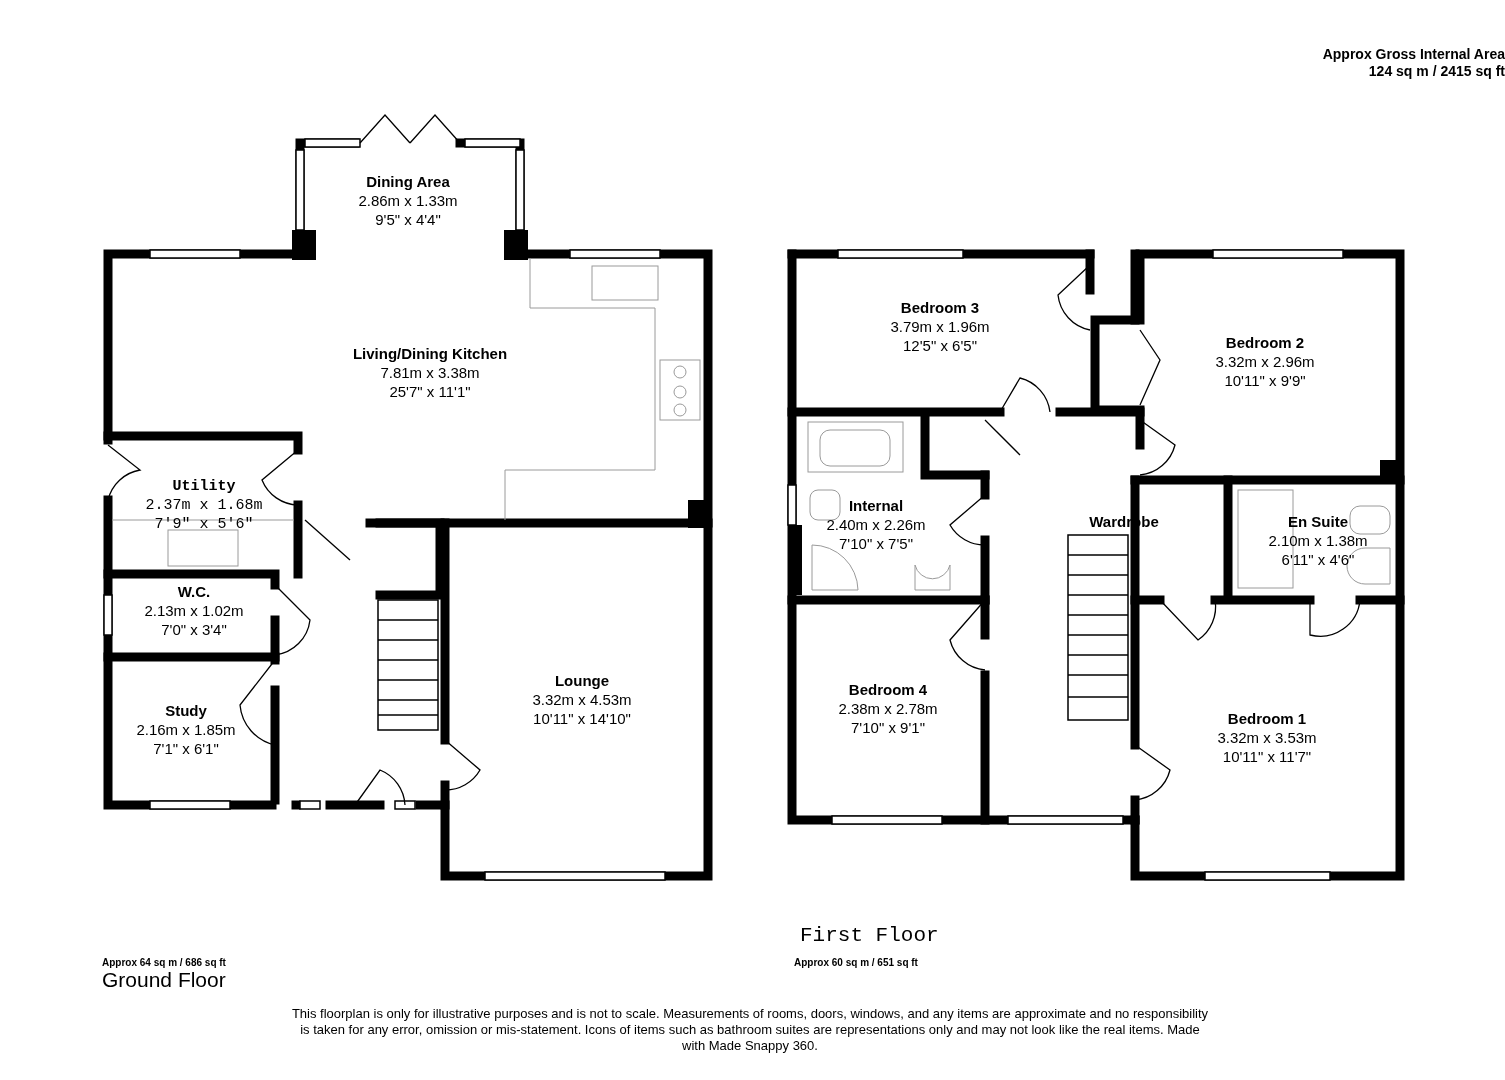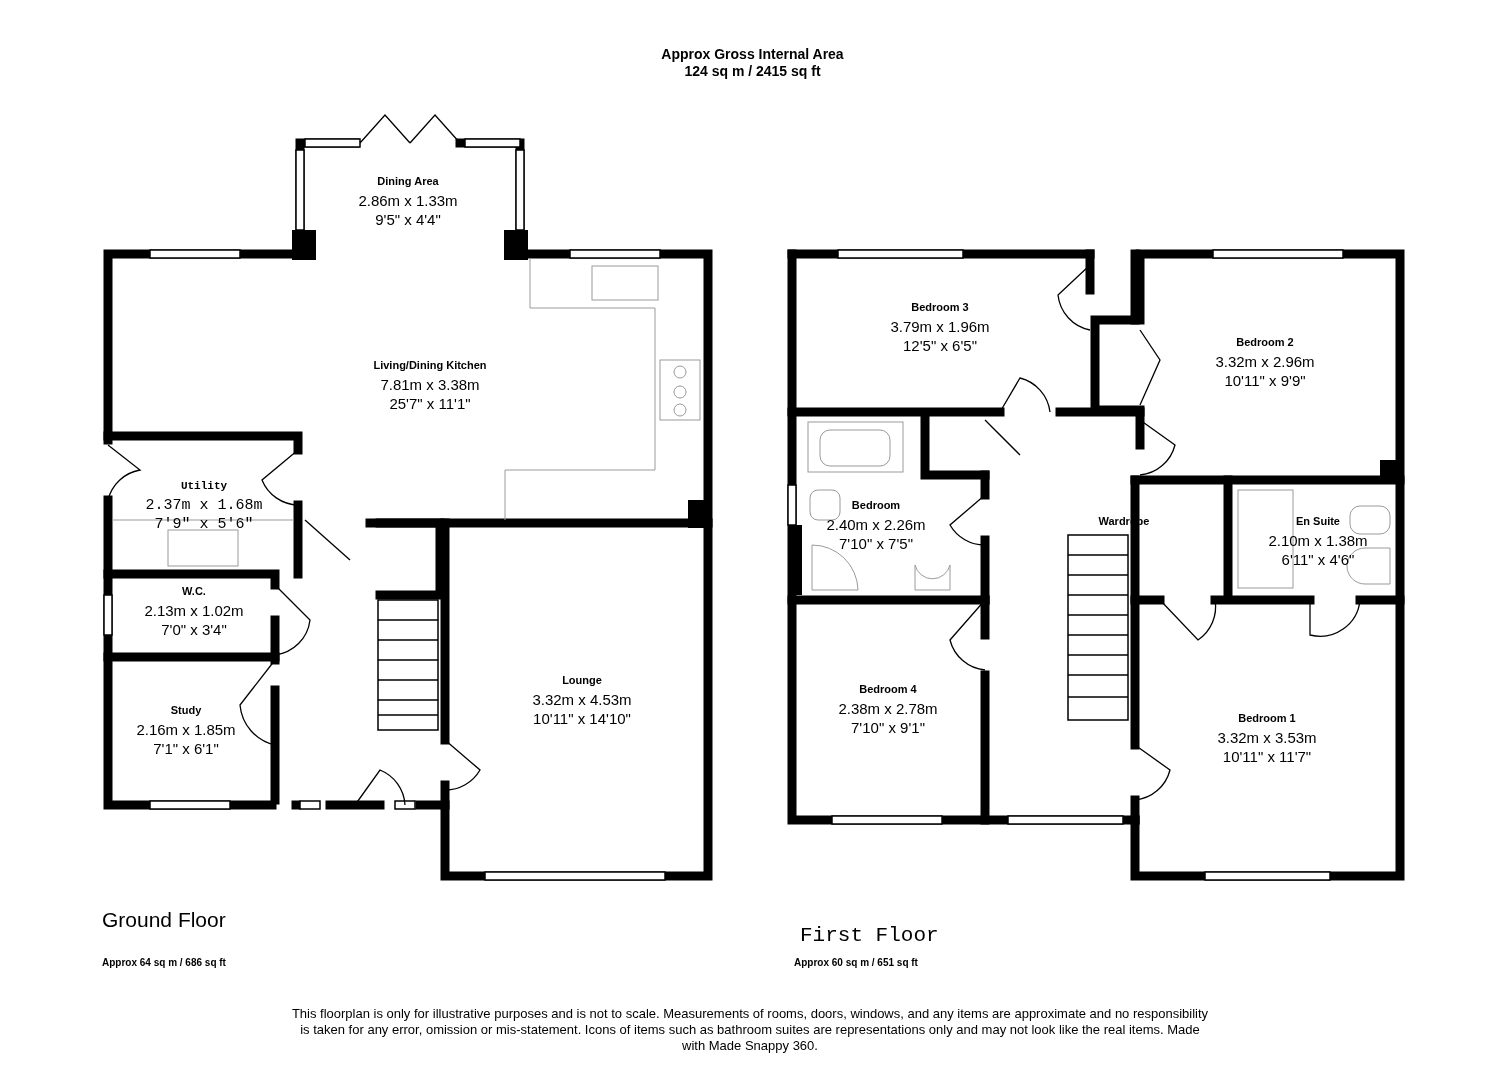--- a/index.html
+++ b/index.html
@@ -1,20 +1,20 @@
 <!DOCTYPE html>
 <html><head>
 <meta charset="utf-8">
 <style>
   html,body{margin:0;padding:0;background:#ffffff;}
   body{width:1505px;height:1080px;position:relative;overflow:hidden;font-family:"Liberation Sans",sans-serif;color:#000;}
-  .header{position:absolute;left:0;top:46px;width:1505px;text-align:center;font-weight:bold;font-size:14px;line-height:17px;}
+  .header{position:absolute;left:0;top:46px;width:1505px;text-align:right;font-weight:bold;font-size:14px;line-height:17px;}
   .plan{position:absolute;left:0;top:0;}
   .room-label{position:absolute;text-align:center;transform:translateX(-50%);font-size:15px;line-height:19px;white-space:nowrap;}
-  .room-label .rn{font-weight:bold;font-size:11px;}
+  .room-label .rn{font-weight:bold;font-size:15px;}
   .floor-title{position:absolute;font-size:21px;}
   .floor-area{position:absolute;font-size:10px;font-weight:bold;}
   .disclaimer{position:absolute;left:290px;top:1006px;width:920px;text-align:center;font-size:13px;line-height:16px;}
 </style>
 </head>
 <body>
 
 <div class="header">
   <div>Approx Gross Internal Area</div>
   <div>124 sq m / 2415 sq ft</div>
@@ -163,21 +163,21 @@
     <rect x="1350" y="506" width="40" height="28" rx="10"></rect>
     <path d="M1365,548 A18,18 0 0 0 1365,584 L1390,584 L1390,548 Z"></path>
   </g>
 </svg>
 
 <div class="room-label" style="left:408px;top:172px;">
   <div class="rn">Dining Area</div>
   <div>2.86m x 1.33m</div>
   <div>9'5" x 4'4"</div>
 </div>
-<div class="room-label" style="left:430px;top:344px;margin-top:12px;">
+<div class="room-label" style="left:430px;top:344px;">
   <div class="rn">Living/Dining Kitchen</div>
   <div>7.81m x 3.38m</div>
   <div>25'7" x 11'1"</div>
 </div>
 <div class="room-label" style="left:204px;top:477px;font-family:Liberation Mono, monospace;">
   <div class="rn">Utility</div>
   <div>2.37m x 1.68m</div>
   <div>7'9" x 5'6"</div>
 </div>
 <div class="room-label" style="left:194px;top:582px;">
@@ -200,21 +200,21 @@
   <div class="rn">Bedroom 3</div>
   <div>3.79m x 1.96m</div>
   <div>12'5" x 6'5"</div>
 </div>
 <div class="room-label" style="left:1265px;top:333px;">
   <div class="rn">Bedroom 2</div>
   <div>3.32m x 2.96m</div>
   <div>10'11" x 9'9"</div>
 </div>
 <div class="room-label" style="left:876px;top:496px;">
-  <div class="rn">Bedroom</div>
+  <div class="rn">Internal</div>
   <div>2.40m x 2.26m</div>
   <div>7'10" x 7'5"</div>
 </div>
 <div class="room-label" style="left:1124px;top:512px;">
   <div class="rn">Wardrobe</div>
 </div>
 <div class="room-label" style="left:1318px;top:512px;">
   <div class="rn">En Suite</div>
   <div>2.10m x 1.38m</div>
   <div>6'11" x 4'6"</div>
@@ -223,18 +223,18 @@
   <div class="rn">Bedroom 4</div>
   <div>2.38m x 2.78m</div>
   <div>7'10" x 9'1"</div>
 </div>
 <div class="room-label" style="left:1267px;top:709px;">
   <div class="rn">Bedroom 1</div>
   <div>3.32m x 3.53m</div>
   <div>10'11" x 11'7"</div>
 </div>
 
-<div class="floor-title" style="left:102px;top:908px;text-align:center;">Ground Floor</div>
+<div class="floor-title" style="left:102px;top:968px;text-align:center;">Ground Floor</div>
 <div class="floor-area" style="left:102px;top:957px;">Approx 64 sq m / 686 sq ft</div>
 <div class="floor-title" style="left:800px;top:924px;font-family:Liberation Mono, monospace;">First Floor</div>
 <div class="floor-area" style="left:786px;top:957px;margin-left:8px;">Approx 60 sq m / 651 sq ft</div>
 
 <div class="disclaimer">This floorplan is only for illustrative purposes and is not to scale. Measurements of rooms, doors, windows, and any items are approximate and no responsibility is taken for any error, omission or mis-statement. Icons of items such as bathroom suites are representations only and may not look like the real items. Made with Made Snappy 360.</div>
 
 </body></html>

